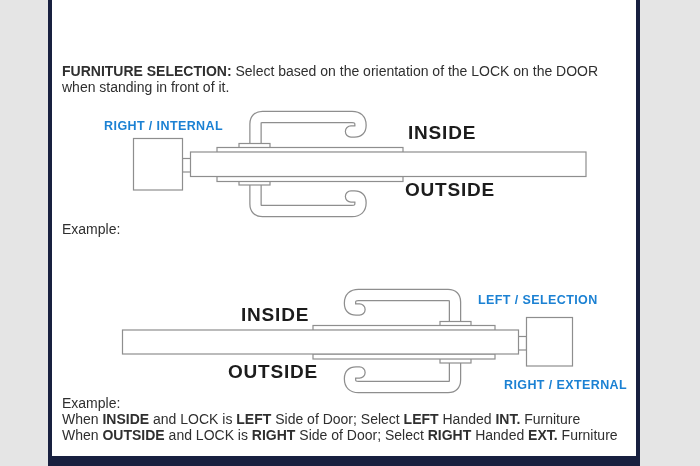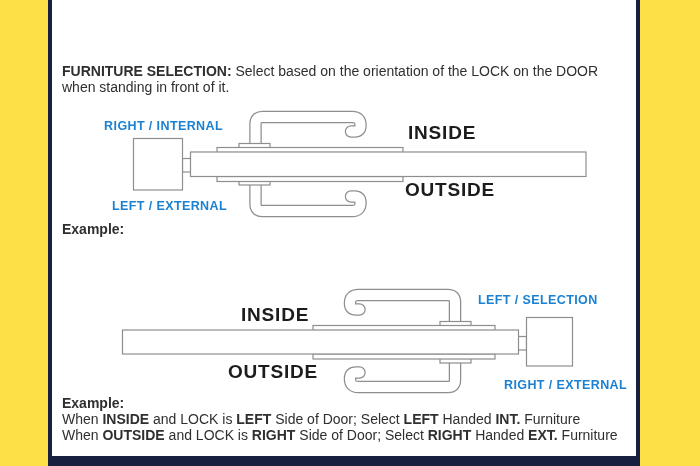--- a/index.html
+++ b/index.html
@@ -1,27 +1,27 @@
 <!DOCTYPE html>
 <html><head>
 <meta charset="utf-8">
 <style>
   html,body{margin:0;padding:0;background:#fff;font-family:"Liberation Sans",sans-serif;}
-  .page{position:relative;width:700px;height:466px;background:#fde047;overflow:hidden;}
+  .page{position:relative;width:700px;height:466px;background:#e5e5e5;overflow:hidden;}
   .guide-frame{position:absolute;left:48px;top:0;width:592px;height:466px;box-sizing:border-box;
     background:#fff;border-left:4px solid #18203f;border-right:4px solid #18203f;}
   .guide-header{position:absolute;left:48px;top:0;width:592px;height:55px;background:#18203f;
     border-bottom:2px solid #c9cdda;box-sizing:border-box;display:flex;align-items:center;justify-content:center;}
   .guide-title{color:#ffffff;font-size:23px;font-weight:bold;letter-spacing:1px;white-space:nowrap;}
   .bottom-bar{position:absolute;left:48px;bottom:0;width:592px;height:10px;background:#18203f;}
   .intro-line{position:absolute;font-size:14px;line-height:16px;color:#2f2f2f;white-space:nowrap;}
   .blue-label{position:absolute;color:#1b81d3;font-weight:bold;font-size:12.5px;letter-spacing:.4px;white-space:nowrap;}
   .side-label{position:absolute;color:#1c1c1c;font-weight:bold;font-size:19px;letter-spacing:.8px;white-space:nowrap;}
   .example{position:absolute;font-size:14px;line-height:16px;color:#2f2f2f;white-space:nowrap;}
-  .example .ex-heading{font-weight:bold;}
+  .example .ex-heading{font-weight:normal;}
   .diagram-svg{position:absolute;left:0;top:0;pointer-events:none;}
   svg .ln{fill:#ffffff;stroke:#8e8e8e;stroke-width:1.2;}
   svg .tube-outer{fill:none;stroke:#8e8e8e;stroke-width:12.5;stroke-linecap:round;stroke-linejoin:round;}
   svg .tube-inner{fill:none;stroke:#ffffff;stroke-width:10;stroke-linecap:round;stroke-linejoin:round;}
   b{font-weight:bold;}
 </style>
 </head>
 <body>
 
 <div class="page">
@@ -61,21 +61,20 @@
       <rect class="ln" x="440" y="358.5" width="31" height="4.5"></rect>
       <rect class="ln" x="313" y="325.5" width="182" height="5"></rect>
       <rect class="ln" x="313" y="354" width="182" height="5"></rect>
       <rect class="ln" x="517.5" y="336.5" width="9" height="13.5"></rect>
       <rect class="ln" x="122.5" y="330" width="396" height="24"></rect>
       <rect class="ln" x="526.5" y="317.5" width="46" height="48.5"></rect>
     </g>
   </svg>
 
   <div class="blue-label" style="left:56px;top:119px;width:167px;text-align:right;">RIGHT / INTERNAL</div>
-  <div class="blue-label" style="left:60px;top:199px;width:167px;text-align:right;">LEFT / EXTERNAL</div>
   <div class="side-label" style="left:408px;top:122px;">INSIDE</div>
   <div class="side-label" style="left:405px;top:179px;">OUTSIDE</div>
 
   <div class="example" style="left:62px;top:221px;">
     <div class="ex-heading">Example:</div>
   </div>
 
   <div class="side-label" style="left:241px;top:304px;">INSIDE</div>
   <div class="side-label" style="left:228px;top:361px;">OUTSIDE</div>
   <div class="blue-label" style="left:478px;top:293px;">LEFT / SELECTION</div>

